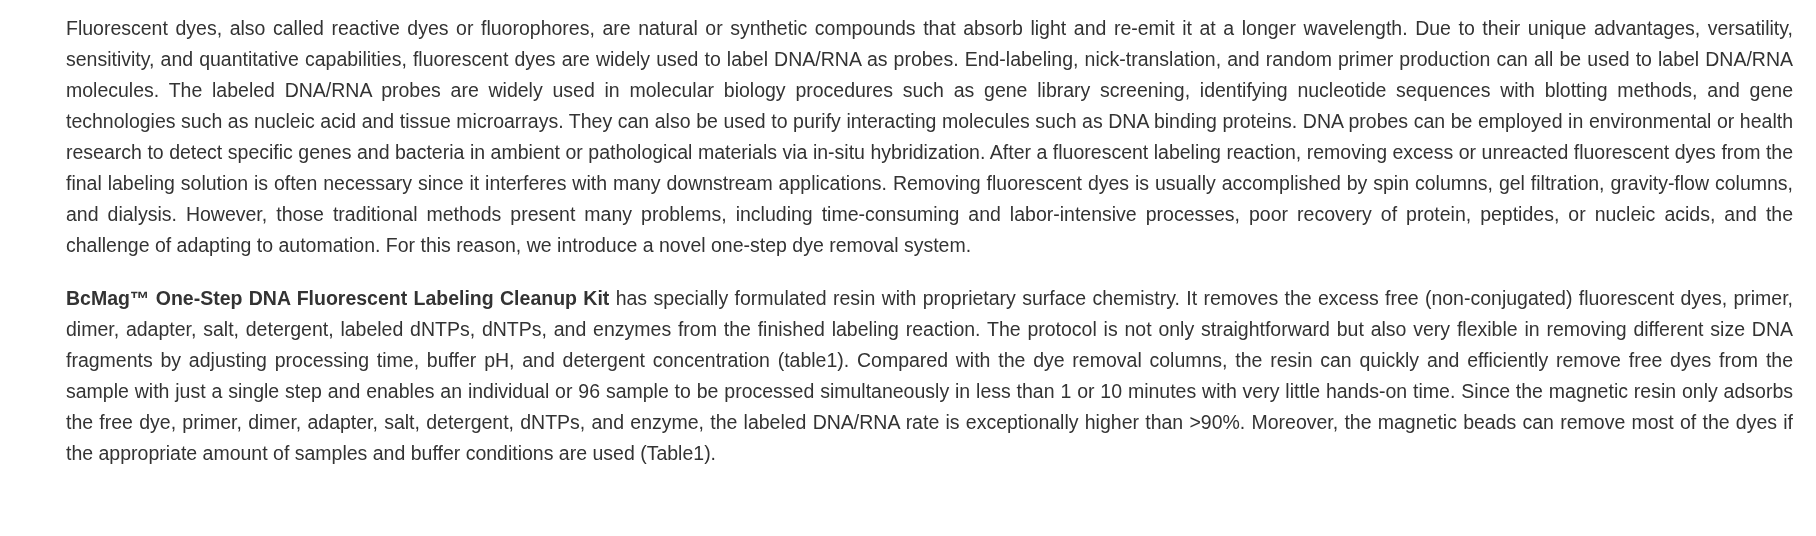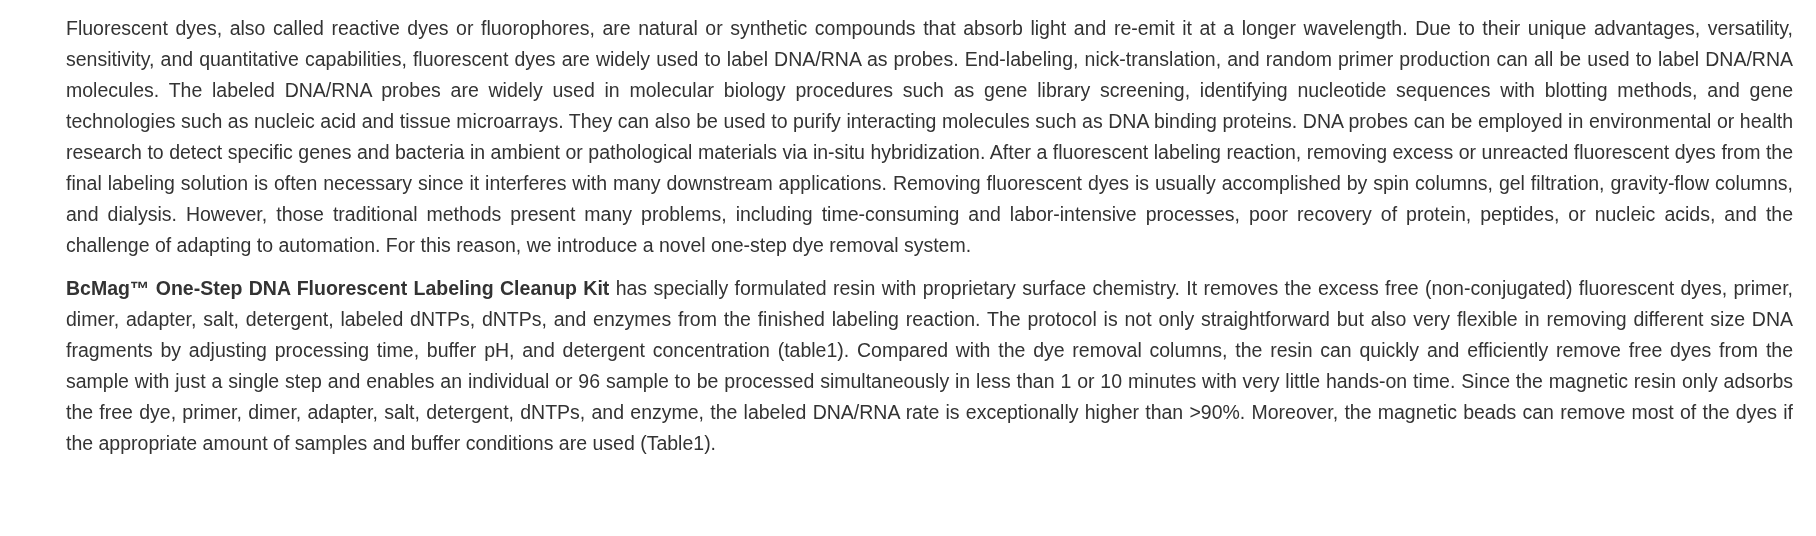--- a/index.html
+++ b/index.html
@@ -22,21 +22,21 @@
     font-size: 19.5px;
     line-height: 31px;
     color: #333333;
     text-align: justify;
     text-justify: inter-word;
   }
   .para {
     margin: 0;
   }
   .para + .para {
-    margin-top: 12px;
+    margin-top: 22px;
   }
   .kit-name {
     font-weight: bold;
   }
 </style>
 </head>
 <body>
 
 <div class="page">
   <p class="para">Fluorescent dyes, also called reactive dyes or fluorophores, are natural or synthetic compounds that absorb light and re-emit it at a longer wavelength. Due to their unique advantages, versatility, sensitivity, and quantitative capabilities, fluorescent dyes are widely used to label DNA/RNA as probes. End-labeling, nick-translation, and random primer production can all be used to label DNA/RNA molecules. The labeled DNA/RNA probes are widely used in molecular biology procedures such as gene library screening, identifying nucleotide sequences with blotting methods, and gene technologies such as nucleic acid and tissue microarrays. They can also be used to purify interacting molecules such as DNA binding proteins. DNA probes can be employed in environmental or health research to detect specific genes and bacteria in ambient or pathological materials via in-situ hybridization. After a fluorescent labeling reaction, removing excess or unreacted fluorescent dyes from the final labeling solution is often necessary since it interferes with many downstream applications. Removing fluorescent dyes is usually accomplished by spin columns, gel filtration, gravity-flow columns, and dialysis. However, those traditional methods present many problems, including time-consuming and labor-intensive processes, poor recovery of protein, peptides, or nucleic acids, and the challenge of adapting to automation. For this reason, we introduce a novel one-step dye removal system.</p>

